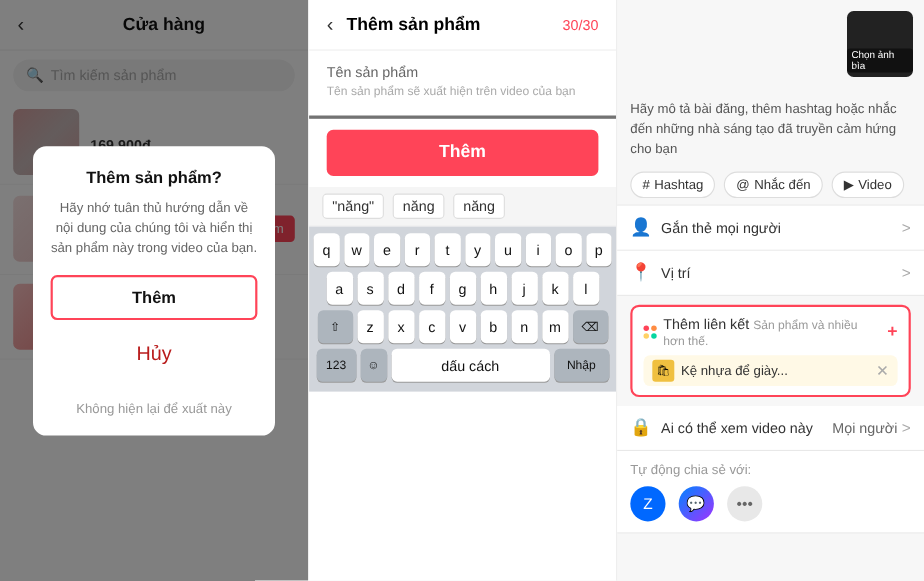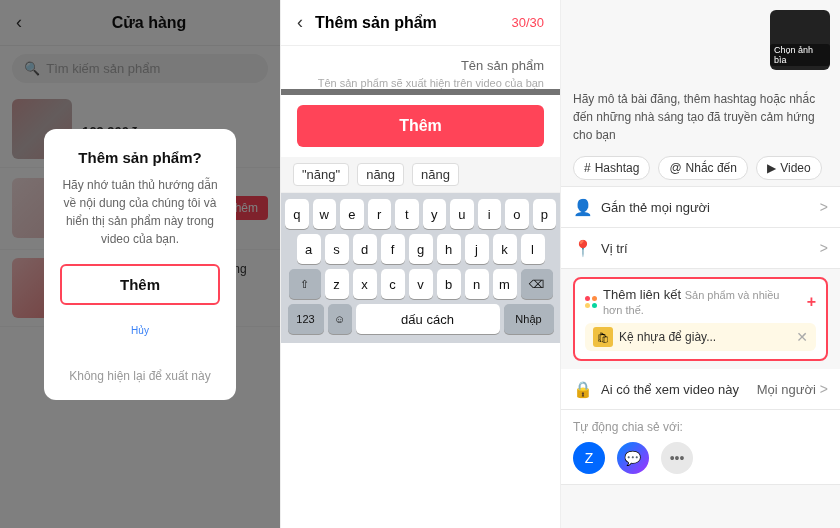--- a/index.html
+++ b/index.html
@@ -146,21 +146,21 @@
       background: rgba(0,0,0,0.5);
       display: flex;
       align-items: center;
       justify-content: center;
       z-index: 10;
     }
 
     .modal-box {
       background: #fff;
       border-radius: 12px;
-      width: 192px;
+      width: 220px;
       padding: 20px 16px 16px;
       text-align: center;
     }
 
     .modal-title {
       font-size: 15px;
       font-weight: 700;
       color: #111;
       margin-bottom: 10px;
     }
@@ -184,22 +184,22 @@
       background: #fff;
       cursor: pointer;
       margin-bottom: 12px;
     }
 
     .modal-btn-huy {
       display: block;
       width: 100%;
       border: none;
       background: none;
-      font-size: 10px;
-      color: #3b82f6;
+      font-size: 18px;
+      color: #b91c1c;
       padding: 8px;
       cursor: pointer;
       margin-bottom: 22px;
     }
 
     .modal-btn-nohide {
       font-size: 12px;
       color: #999;
       cursor: pointer;
       border: none;
@@ -230,23 +230,22 @@
       flex: 1;
       text-align: left;
     }
 
     .counter-badge {
       font-size: 13px;
       color: #ff4458;
     }
 
     .field-section {
-      padding: 12px 16px 0;
-      border-bottom: 6px solid #737373;
-      text-align: right;
+      padding: 12px 16px 16px;
+      border-bottom: 3px solid #737373;
     }
 
     .field-label {
       font-size: 13px;
       color: #666;
       margin-bottom: 4px;
     }
 
     .field-subtext {
       font-size: 11px;

